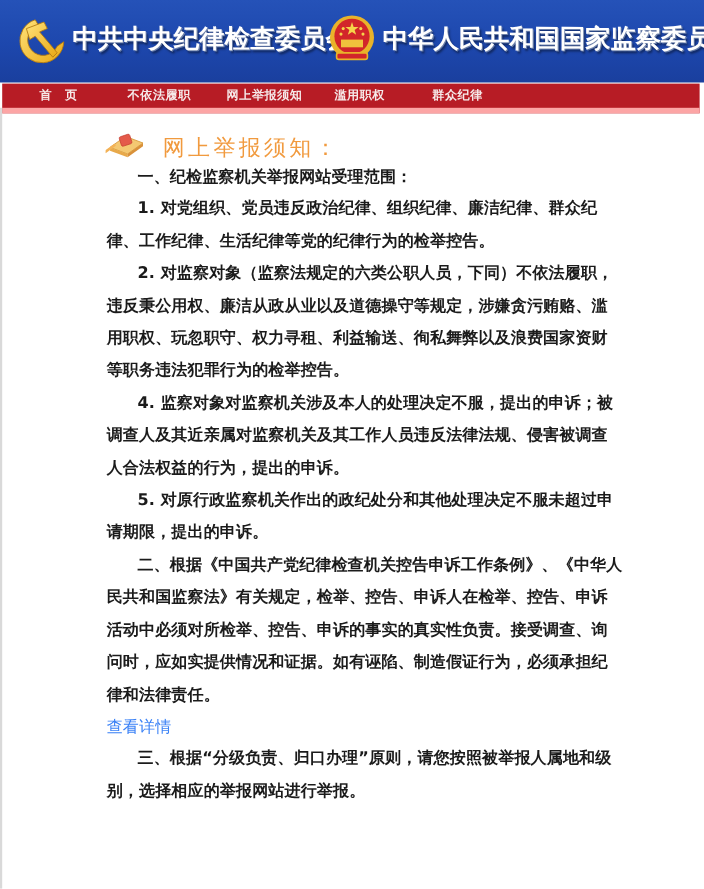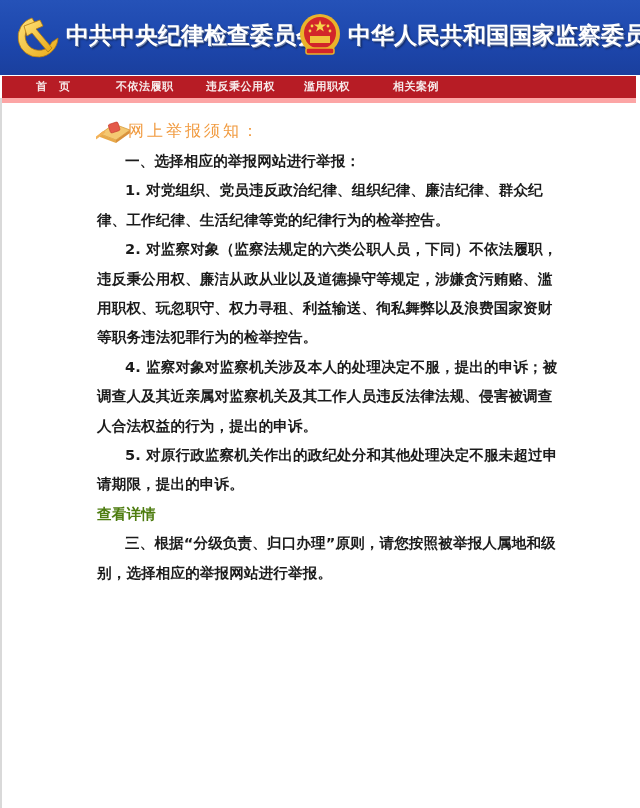--- a/index.html
+++ b/index.html
@@ -31,30 +31,30 @@
   .nav-item {
     position: absolute; top: 3px; font-size: 11px; font-weight: bold;
     color: #f6e9e9; white-space: nowrap; cursor: pointer; letter-spacing: 0.5px;
   }
   .left-rule { position: absolute; left: 0; top: 98px; width: 2px; height: 710px; background: #d9d9d9; }
   .notice-head {
     position: absolute; left: 96px; top: 120px; height: 24px;
   }
   .notice-icon { position: absolute; left: 0; top: 0; width: 36px; height: 26px; }
   .notice-title {
-    position: absolute; left: 32px; top: 1px; font-size: 16px; color: #f19a3e;
+    position: absolute; left: 52px; top: 1px; font-size: 20px; color: #f19a3e;
     letter-spacing: 3px; white-space: nowrap;
   }
   .content {
     position: absolute; left: 97px; top: 146px; width: 470px;
     font-size: 14.6px; line-height: 29.4px; font-weight: bold; color: #1b1b1b;
   }
   .content p { margin: 0; text-indent: 28px; letter-spacing: 0.1px; }
   .content p.noindent { text-indent: 0; }
-  .detail-link { color: #4d7c0f; font-weight: bold; cursor: pointer; }
+  .detail-link { color: #3b82f6; font-weight: normal; cursor: pointer; }
 </style>
 </head>
 <body>
 
 <div class="header">
   <svg class="party-emblem" viewBox="0 0 46 48">
     <defs>
       <linearGradient id="gold" x1="0" y1="0" x2="1" y2="1">
         <stop offset="0" stop-color="#ffe27a"></stop>
           <stop offset="1" stop-color="#e9a915"></stop>
@@ -75,40 +75,41 @@
     <circle cx="32" cy="19" r="1.4" fill="#f6d44a"></circle>
     <rect x="12" y="24" width="20" height="7" fill="#f0c23c"></rect>
     <rect x="8" y="36" width="28" height="6" rx="2" fill="#d2252a" stroke="#e9b32a" stroke-width="1.5"></rect>
   </svg>
   <div class="hdr-title right">中华人民共和国国家监察委员会</div>
 </div>
 
 <div class="navbar">
   <span class="nav-item" style="left:34px;">首　页</span>
   <span class="nav-item" style="left:114px;">不依法履职</span>
-  <span class="nav-item" style="left:204px;">违反秉公用权</span>
+  <span class="nav-item" style="left:204px;">网上举报须知</span>
   <span class="nav-item" style="left:302px;">滥用职权</span>
-  <span class="nav-item" style="left:391px;">相关案例</span>
+  <span class="nav-item" style="left:391px;">群众纪律</span>
 </div>
 
 <div class="left-rule"></div>
 
 <div class="notice-head">
   <svg class="notice-icon" viewBox="0 0 36 26">
     <path d="M4 14 L20 20 L34 10 L18 4 Z" fill="#f4c872" stroke="#d79a3a" stroke-width="0.8"></path>
     <path d="M4 14 L4 17 L20 23 L20 20 Z" fill="#e8a94a"></path>
     <path d="M20 20 L20 23 L34 13 L34 10 Z" fill="#d9913a"></path>
     <rect x="13" y="3" width="10" height="9" rx="1.5" transform="rotate(-18 18 7)" fill="#e45a4a" stroke="#c43a2c" stroke-width="0.6"></rect>
     <path d="M0 18 L8 12" stroke="#f3b257" stroke-width="2.4" stroke-linecap="round"></path>
   </svg>
   <span class="notice-title">网上举报须知：</span>
 </div>
 
 <div class="content">
-  <p>一、选择相应的举报网站进行举报：</p>
+  <p>一、纪检监察机关举报网站受理范围：</p>
   <p>1. 对党组织、党员违反政治纪律、组织纪律、廉洁纪律、群众纪律、工作纪律、生活纪律等党的纪律行为的检举控告。</p>
   <p>2. 对监察对象（监察法规定的六类公职人员，下同）不依法履职，违反秉公用权、廉洁从政从业以及道德操守等规定，涉嫌贪污贿赂、滥用职权、玩忽职守、权力寻租、利益输送、徇私舞弊以及浪费国家资财等职务违法犯罪行为的检举控告。</p>
   <p>4. 监察对象对监察机关涉及本人的处理决定不服，提出的申诉；被调查人及其近亲属对监察机关及其工作人员违反法律法规、侵害被调查人合法权益的行为，提出的申诉。</p>
   <p>5. 对原行政监察机关作出的政纪处分和其他处理决定不服未超过申请期限，提出的申诉。</p>
+  <p>二、根据《中国共产党纪律检查机关控告申诉工作条例》、《中华人民共和国监察法》有关规定，检举、控告、申诉人在检举、控告、申诉活动中必须对所检举、控告、申诉的事实的真实性负责。接受调查、询问时，应如实提供情况和证据。如有诬陷、制造假证行为，必须承担纪律和法律责任。</p>
   <p class="noindent"><span class="detail-link">查看详情</span></p>
   <p>三、根据“分级负责、归口办理”原则，请您按照被举报人属地和级别，选择相应的举报网站进行举报。</p>
 
 </div>
 
 </body></html>

